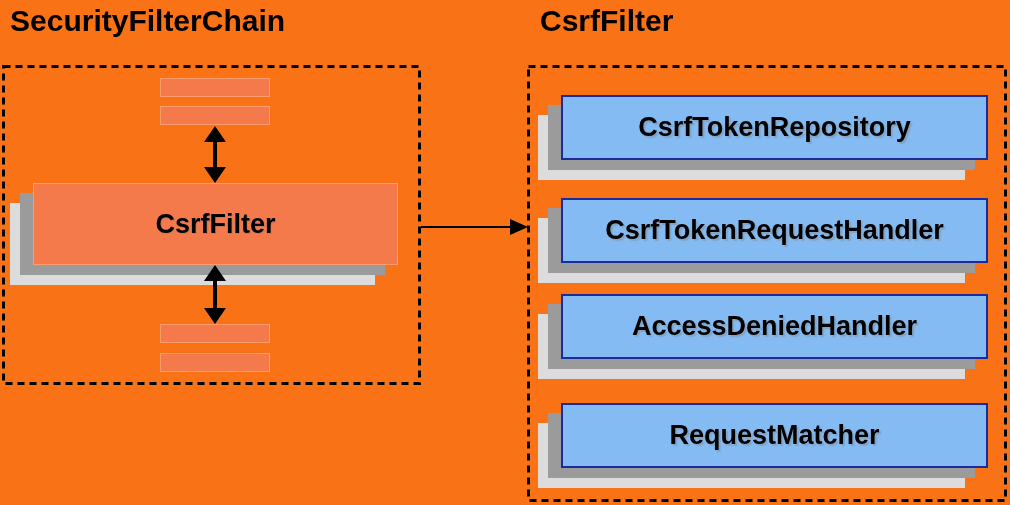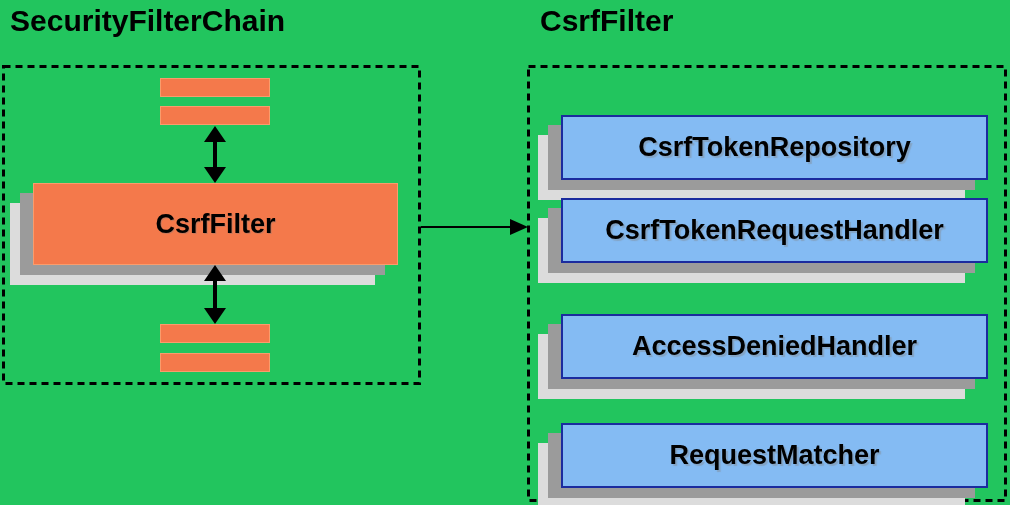--- a/index.html
+++ b/index.html
@@ -5,21 +5,21 @@
   html, body {
     margin: 0;
     padding: 0;
     background: #ffffff;
     font-family: "Liberation Sans", "DejaVu Sans", sans-serif;
   }
   .stage {
     position: relative;
     width: 1010px;
     height: 505px;
-    background: #22c55e;
+    background: #f97316;
     overflow: hidden;
   }
 
   .diagram-title {
     position: absolute;
     top: 4px;
     font-size: 30px;
     font-weight: bold;
     color: #000000;
     letter-spacing: 0px;
@@ -66,31 +66,30 @@
     left: 561px;
     width: 427px;
     height: 65px;
     background: #84bbf3;
     border: 2px solid #1b2b9e;
     box-sizing: border-box;
     box-shadow: -13px 10px 0 #9b9b9b, -23px 20px 0 #dcdcdc;
     display: flex;
     align-items: center;
     justify-content: center;
-    margin-top: 20px;
   }
   .component-box .label {
     font-size: 27px;
     font-weight: bold;
     color: #000000;
     text-shadow: 2px 2px 1px rgba(130,130,130,0.4);
     white-space: nowrap;
   }
   #component-0 { top: 95px; }
-  #component-1 { top: 178px; }
+  #component-1 { top: 198px; }
   #component-2 { top: 294px; }
   #component-3 { top: 403px; }
 
   .arrow-svg { position: absolute; overflow: visible; }
 </style>
 </head>
 <body>
 
 <div class="stage">
 

